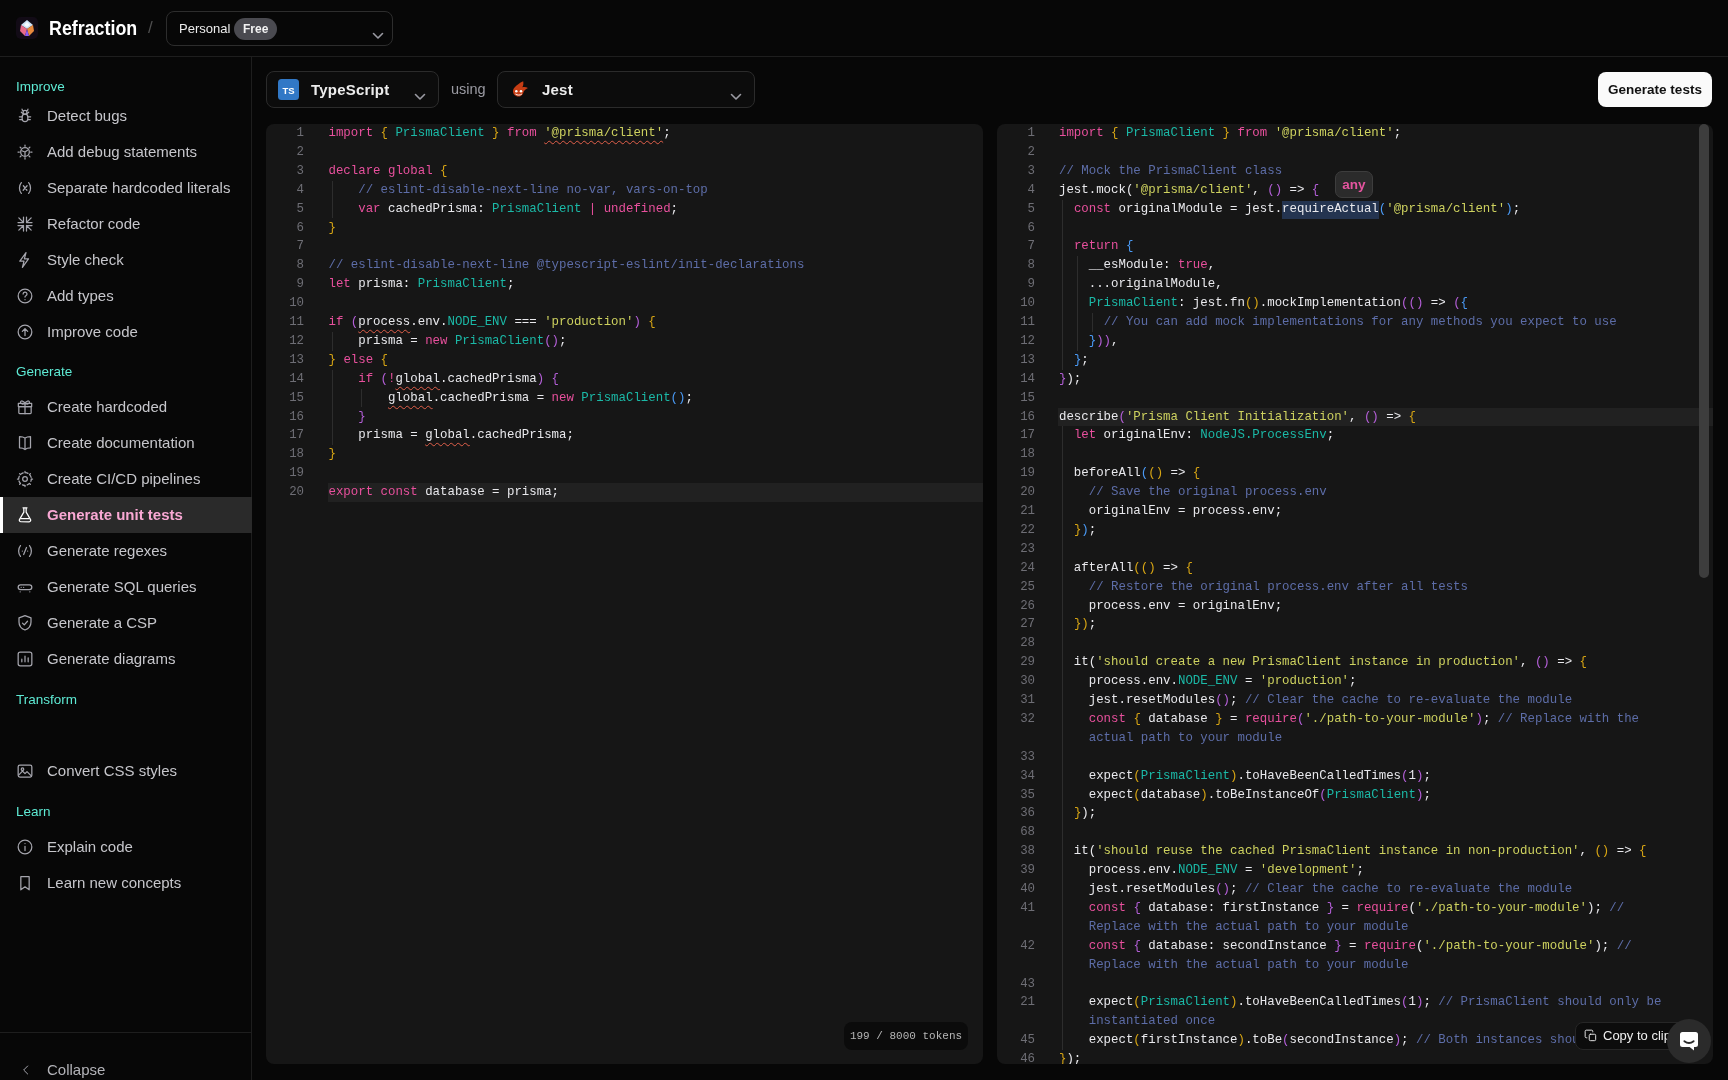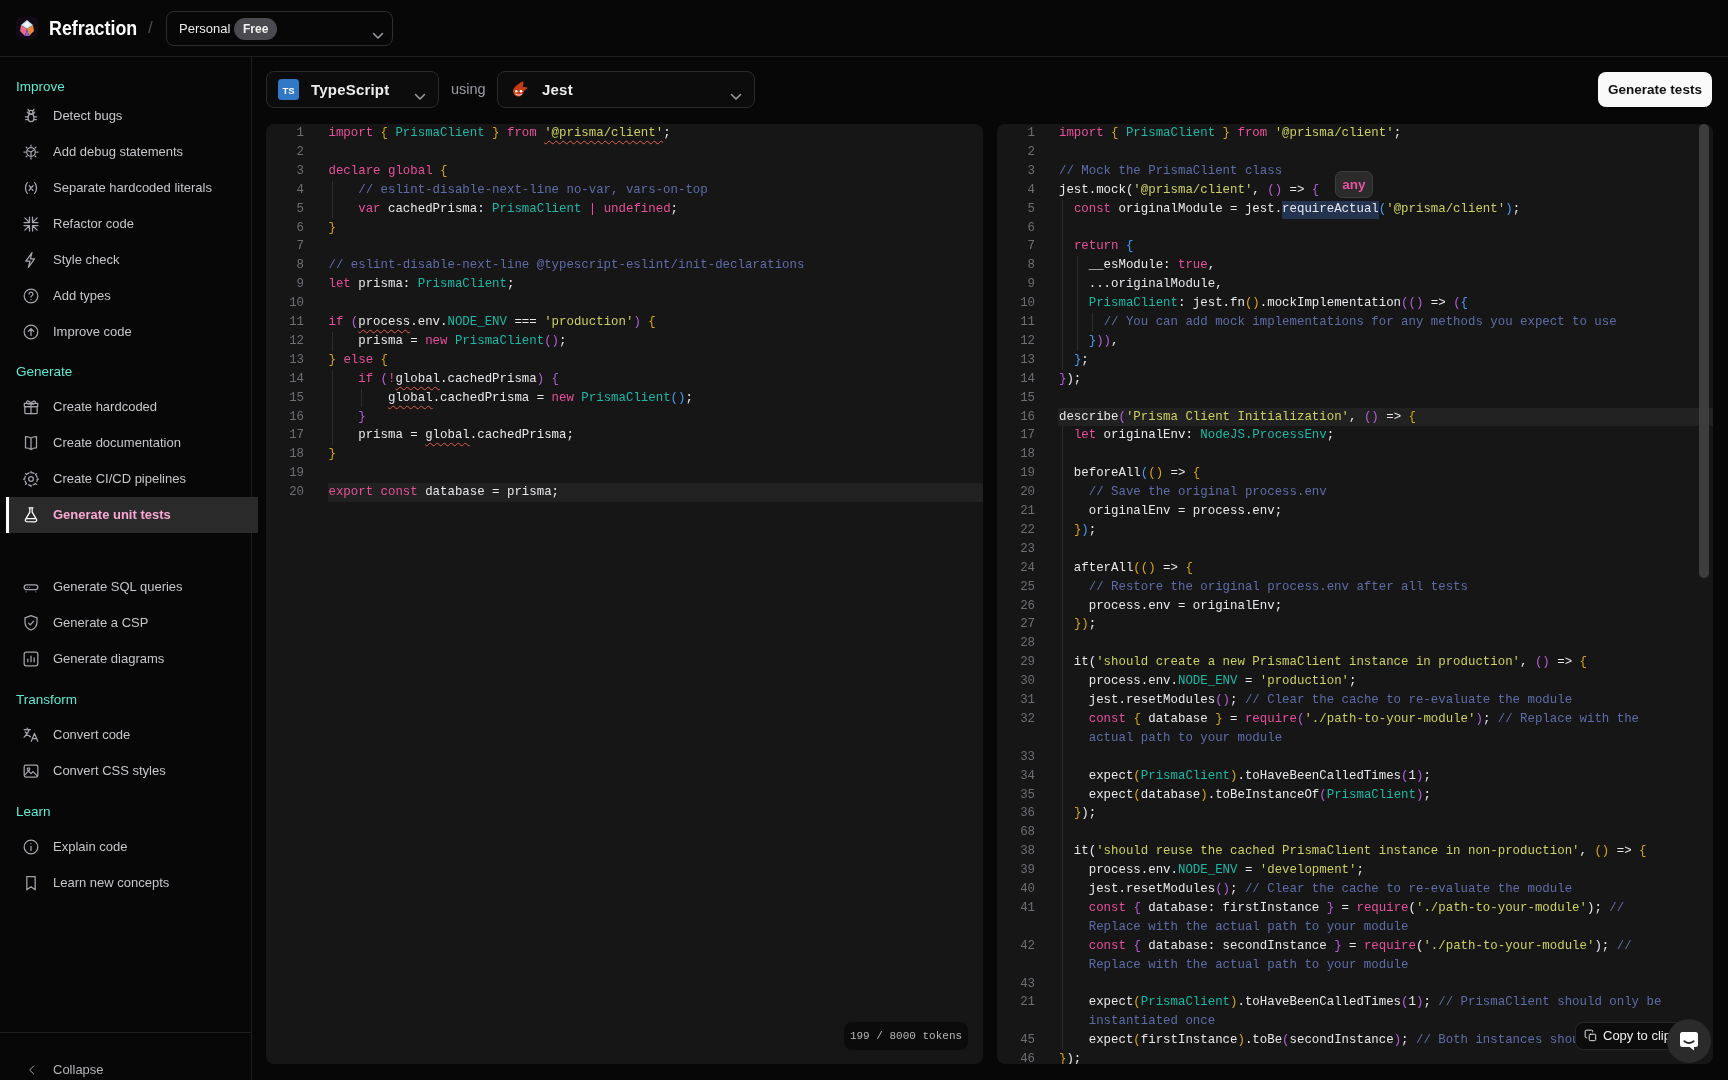--- a/index.html
+++ b/index.html
@@ -1,18 +1,18 @@
 <!DOCTYPE html>
 <html><head><meta charset="utf-8"><style>
 *{margin:0;padding:0;box-sizing:border-box}
 html,body{width:1728px;height:1080px;overflow:hidden;background:#070707;font-family:"Liberation Sans",sans-serif}
 #topbar{position:absolute;left:0;top:0;width:1728px;height:57px;background:#070707;border-bottom:1px solid #1e1e1e}
 #sidebar{position:absolute;left:0;top:57px;width:252px;height:1023px;background:#070707;border-right:1px solid #1e1e1e}
 .sec{position:absolute;left:16px;height:18px;line-height:18px;font-size:13.5px;color:#5eead4}
-.item{position:absolute;left:6px;width:252px;height:36px;color:#c6c6cb;font-size:13px}
+.item{position:absolute;left:0;width:252px;height:36px;color:#c6c6cb;font-size:15px}
 .item .lbl{position:absolute;left:47px;top:0;height:36px;line-height:36px;white-space:nowrap}
 .item svg{position:absolute;left:15px;top:8px;width:20px;height:20px;stroke:#a5a5ad;fill:none;stroke-width:1.5;stroke-linecap:round;stroke-linejoin:round}
 .item.selq{background:#2a2a2a;color:#f9a8d4}
 .item.selq .lbl{font-weight:bold}
 .item.selq svg{stroke:#fff}
 .selbar{position:absolute;left:0;top:0;width:3px;height:36px;background:#fff}
 .logo{position:absolute;left:16px;top:17px;width:22px;height:22px;border-radius:5px;overflow:hidden}
 .brand{position:absolute;left:49px;top:16px;font-size:20.5px;font-weight:bold;color:#fff;transform:scaleX(.87);transform-origin:left center}
 .slash{position:absolute;left:148px;top:18px;font-size:17px;color:#4f4f4f}
 .wsdd{position:absolute;left:166px;top:11px;width:227px;height:35px;border:1px solid #2d2d2d;border-radius:8px}
@@ -142,20 +142,27 @@
       <div class="lbl">Create CI/CD pipelines</div>
     </div>
 <div class="item selq" style="top:439.5px">
       <div class="selbar"></div>
       <svg viewBox="0 0 24 24">
         <path d="M9.6 3.4h4.8M10.6 3.4v5.2l-5.1 8.6a1.9 1.9 0 0 0 1.6 2.9h9.8a1.9 1.9 0 0 0 1.6-2.9l-5.1-8.6V3.4"></path>
         <path d="M7.1 16.4h9.8"></path>
       </svg>
       <div class="lbl">Generate unit tests</div>
     </div>
+<div class="item" style="top:475.5px">
+      <svg viewBox="0 0 24 24">
+        <path d="M6.6 5.5c-3 3.6-3 9.4 0 13M17.4 5.5c3 3.6 3 9.4 0 13M13.8 7.8l-3.4 8.4"></path>
+        <path d="M8.8 12h.01M15.2 12h.01"></path>
+      </svg>
+      <div class="lbl">Generate regexes</div>
+    </div>
 <div class="item" style="top:511.5px">
       <svg viewBox="0 0 24 24">
         <rect x="3.8" y="9.4" width="16.4" height="5.8" rx="2.9"></rect>
         <path d="M7.4 12.3h.01M10.4 12.3h.01M6.2 17.8h.01M17.8 17.8h.01"></path>
       </svg>
       <div class="lbl">Generate SQL queries</div>
     </div>
 <div class="item" style="top:547.5px">
       <svg viewBox="0 0 24 24">
         <path d="M12 3.2l7.2 2.6v4.9c0 4.6-3 8.1-7.2 9.7-4.2-1.6-7.2-5.1-7.2-9.7V5.8z"></path>
@@ -164,27 +171,20 @@
       <div class="lbl">Generate a CSP</div>
     </div>
 <div class="item" style="top:583.5px">
       <svg viewBox="0 0 24 24">
         <rect x="3.8" y="3.8" width="16.4" height="16.4" rx="2.5"></rect>
         <path d="M8.2 15.4v-3.2M12 15.4V8.6M15.8 15.4v-4.8"></path>
       </svg>
       <div class="lbl">Generate diagrams</div>
     </div>
 <div class="sec" style="top:634px">Transform</div>
-<div class="item" style="top:659.5px">
-      <svg viewBox="0 0 24 24">
-        <path d="M3.8 5.4h7.4M7.5 3.6v1.8M5.2 8.2c1.6 2.7 4 5 6.2 6M9.9 5.4c-1 3.8-3.6 7-6.3 9.2"></path>
-        <path d="M12.3 19.4l3.9-9.2 3.9 9.2M13.7 16.2h5"></path>
-      </svg>
-      <div class="lbl">Convert code</div>
-    </div>
 <div class="item" style="top:695.5px">
       <svg viewBox="0 0 24 24">
         <rect x="3.8" y="4.8" width="16.4" height="14.4" rx="2"></rect>
         <circle cx="9" cy="9.8" r="1.5"></circle>
         <path d="M4.6 16.6l4.4-4.4 3 3 2.4-2.4 4.8 4.8"></path>
       </svg>
       <div class="lbl">Convert CSS styles</div>
     </div>
 <div class="sec" style="top:745.5px">Learn</div>
 <div class="item" style="top:771.5px">

